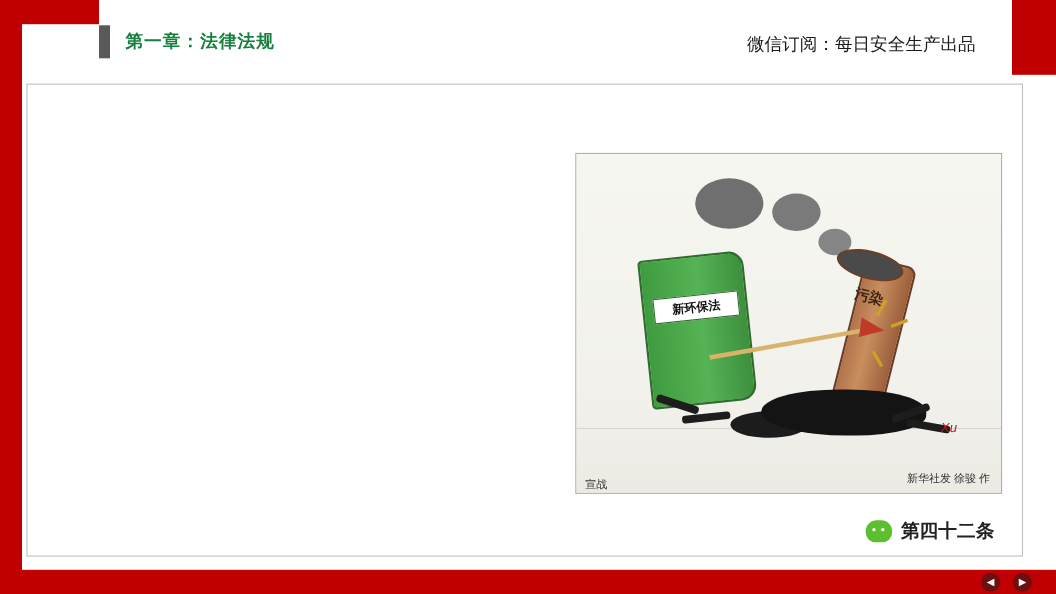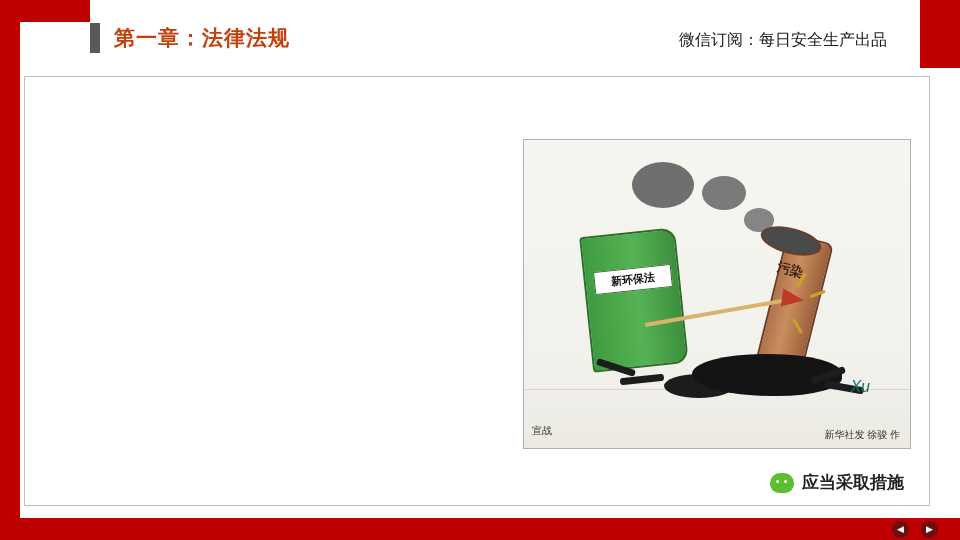--- a/index.html
+++ b/index.html
@@ -65,23 +65,23 @@
     display: flex;
     align-items: center;
   }
   .header-tick {
     width: 10px;
     height: 30px;
     background: #595959;
     margin-right: 14px;
   }
   .header-title {
-    font-size: 21px;
+    font-size: 16px;
     font-weight: bold;
-    color: #c2410c;
+    color: #15803d;
     letter-spacing: 1px;
     white-space: nowrap;
   }
   .header-right {
     position: absolute;
     right: 73px;
     top: 30px;
     font-size: 16px;
     color: #1a1a1a;
     white-space: nowrap;
@@ -256,37 +256,37 @@
     position: absolute;
     width: 3px;
     background: #c9a227;
   }
   .burst.b1 { left: 276px; top: 132px; height: 16px; transform: rotate(30deg); }
   .burst.b2 { left: 292px; top: 146px; height: 16px; transform: rotate(70deg); }
   .burst.b3 { left: 272px; top: 178px; height: 16px; transform: rotate(-30deg); }
   .caption-left {
     position: absolute;
     left: 8px;
-    bottom: 10px;
+    bottom: 0;
     font-size: 10px;
     color: #333333;
   }
   .caption-right {
     position: absolute;
     right: 10px;
     bottom: 6px;
     font-size: 10px;
     color: #333333;
   }
   .signature {
     position: absolute;
     right: 40px;
     bottom: 52px;
-    font-size: 16px;
-    color: #0f766e;
+    font-size: 12px;
+    color: #b91c1c;
     font-style: italic;
   }
   
   .wechat {
     position: absolute;
     right: 56px;
     bottom: 46px;
     display: flex;
     align-items: center;
     gap: 8px;
@@ -391,21 +391,21 @@
       <div class="leg l4"></div>
 
       <div class="signature">Xu</div>
       <div class="caption-left">宣战</div>
       <div class="caption-right">新华社发 徐骏 作</div>
     </div>
   </div>
 
   <div class="wechat">
     <div class="wechat-icon"></div>
-    <div class="wechat-text">应当采取措施</div>
+    <div class="wechat-text">第四十二条</div>
   </div>
 
   <div class="nav">
     <div class="nav-btn">◀</div>
     <div class="nav-btn">▶</div>
   </div>
 
 </div>
 
 </body></html>

